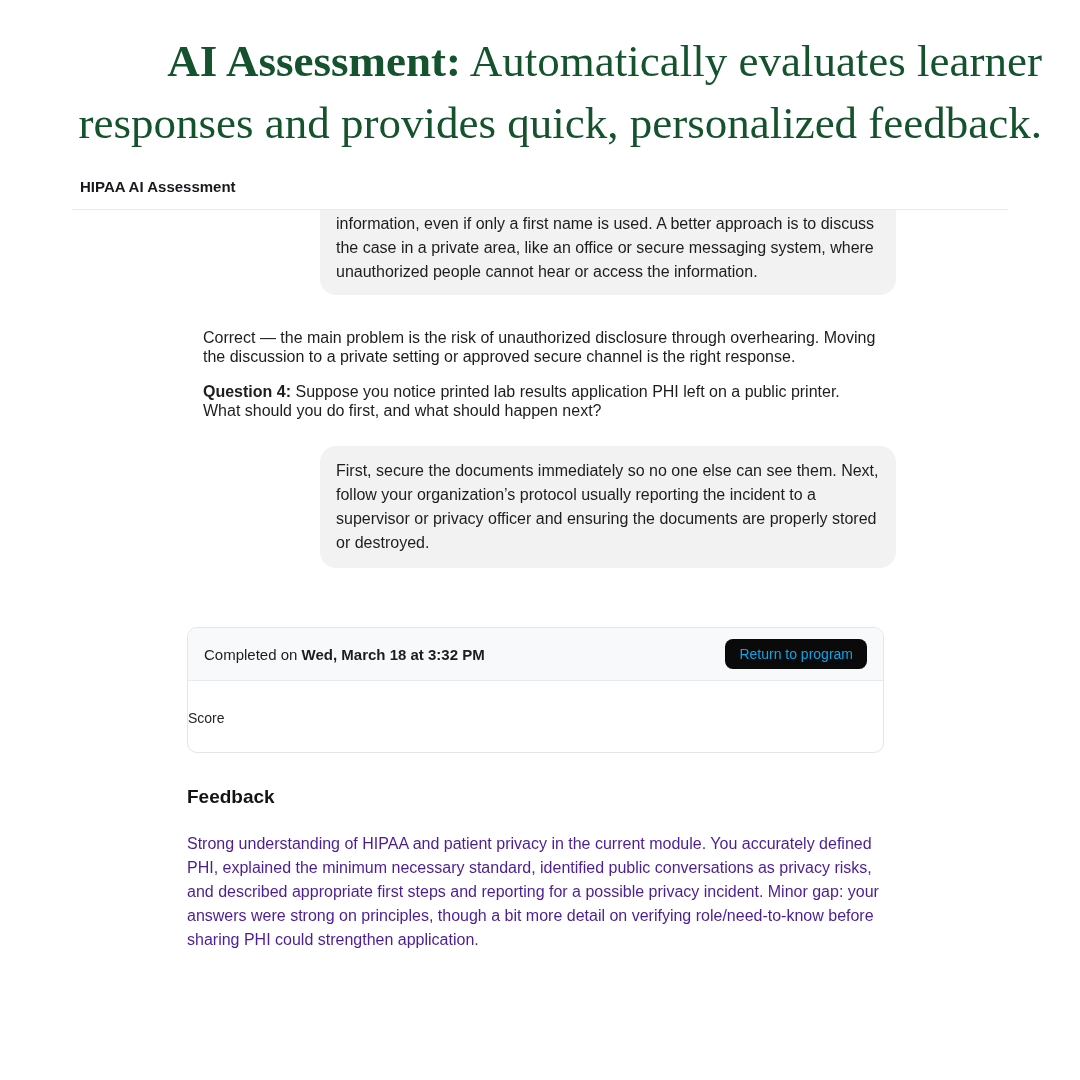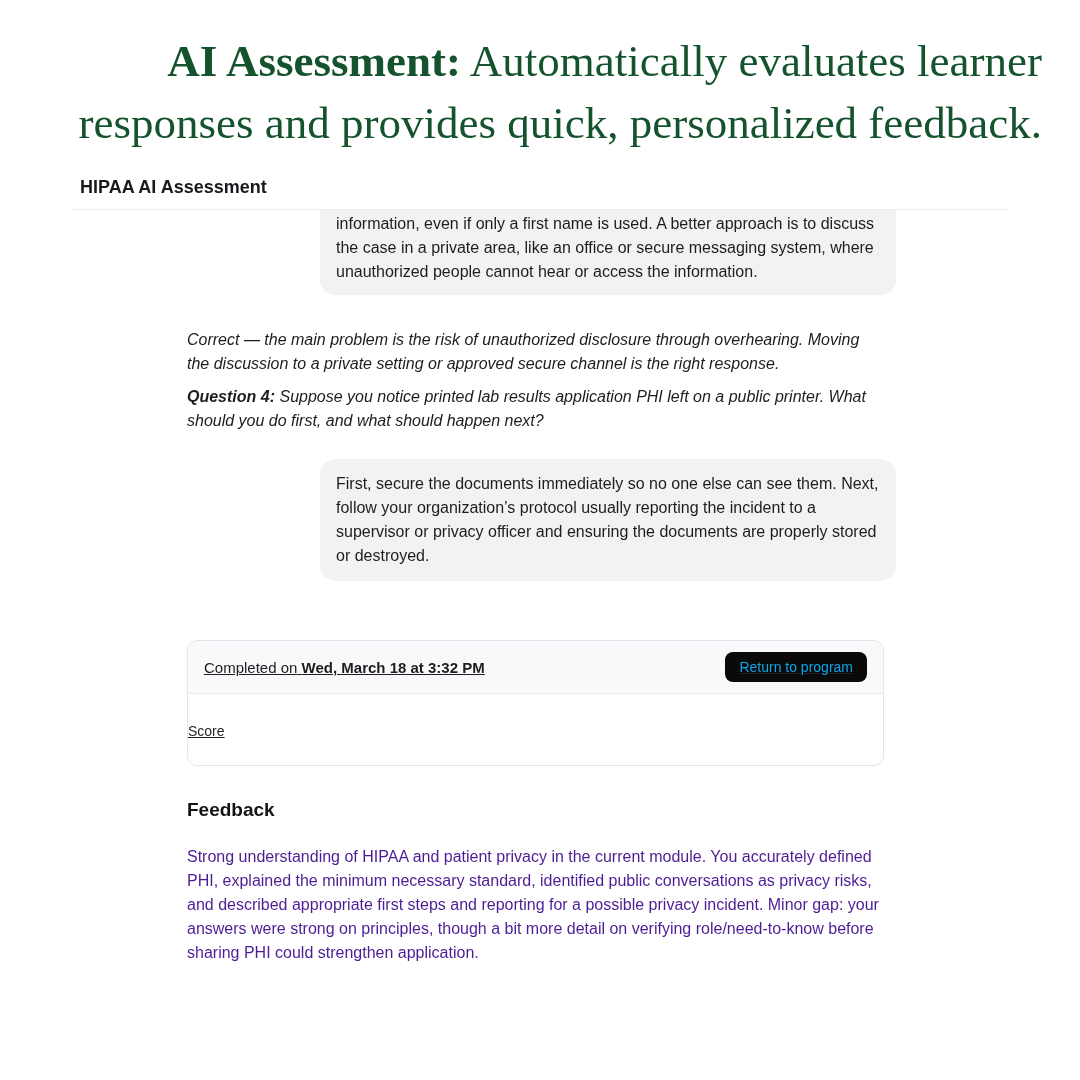--- a/index.html
+++ b/index.html
@@ -23,21 +23,21 @@
     font-size: 45px;
     line-height: 62px;
     font-weight: 400;
     color: #14532d;
   }
   .hero .hero-bold { font-weight: 700; }
 
   
   .widget-title {
     margin: 24px 0 0 80px;
-    font-size: 18px;
+    font-size: 15px;
     line-height: 18px;
     font-weight: 700;
     color: #17191c;
   }
   .divider {
     border: none;
     border-top: 1px solid #ebebec;
     margin: 13px 72px 0 72px;
   }
 
@@ -56,40 +56,38 @@
     line-height: 24px;
     color: #1d1d20;
   }
   .bubble.clipped {
     border-radius: 0 0 16px 16px;
     padding-top: 2px;
     padding-bottom: 11px;
   }
   .assistant-msg {
     font-size: 16px;
-    line-height: 24px;
+    line-height: 19px;
     color: #1d1d20;
     max-width: 692px;
-    margin: 0;
-    font-style: italic;
+    margin: 16px;
   }
   .assistant-msg.first { margin-top: 33px; }
   .assistant-msg.question { margin-top: 9px; }
   .assistant-msg .lead { font-weight: 700; }
   .bubble.second { margin-top: 26px; }
 
   
   .card {
     margin-top: 59px;
     width: 697px;
     border: 1px solid #e3e5e9;
     border-radius: 10px;
     overflow: hidden;
     background: #ffffff;
-    text-decoration: underline;
   }
   .card-header {
     background: #f8f9fb;
     border-bottom: 1px solid #e8eaee;
     padding: 11px 16px;
     display: flex;
     align-items: center;
     justify-content: space-between;
   }
   .completed-text {

